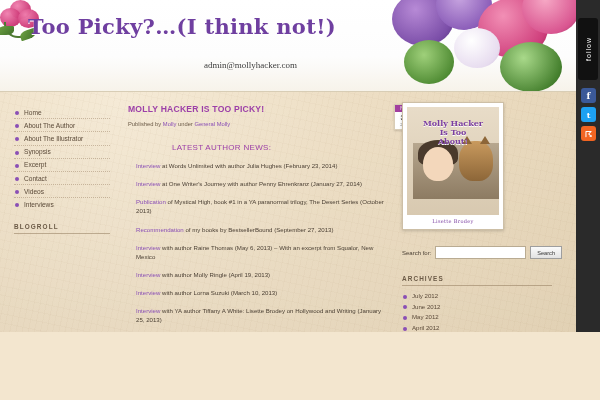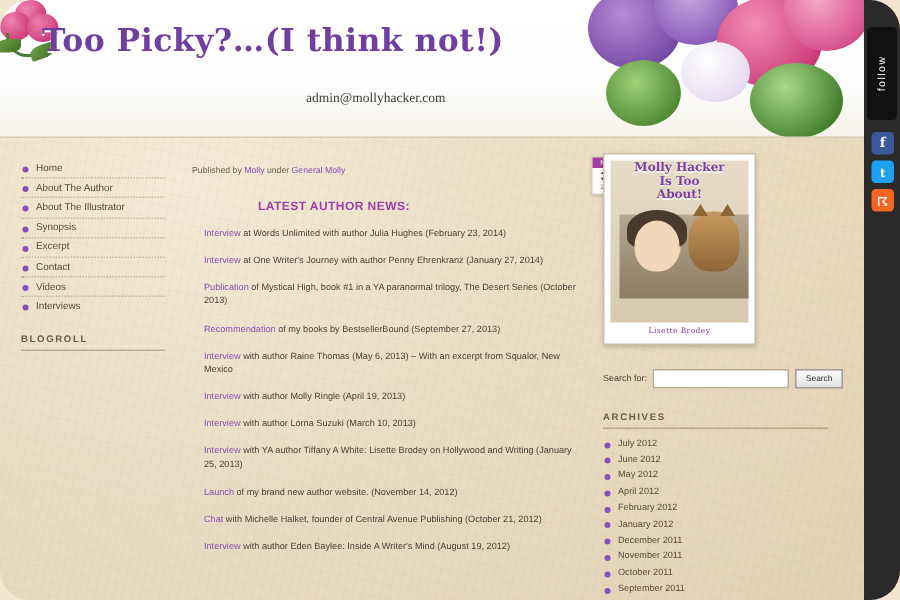--- a/index.html
+++ b/index.html
@@ -6,25 +6,24 @@
   html, body { margin:0; padding:0; }
   body {
     width:600px; height:400px; overflow:hidden;
     font-family:"Liberation Sans", sans-serif;
     background:#f3e6cf;
     font-size:6.5px;
     color:#4a3f33;
     position:relative;
   }
   #page {
-    position:relative; width:600px; height:400px; overflow:hidden;
+    position:relative; width:600px; height:332px; overflow:hidden;
     background:
       linear-gradient(180deg, rgba(255,255,255,0.0), rgba(0,0,0,0.03)),
       radial-gradient(circle at 20% 30%, #f7ecd8 0%, #efe0c6 45%, #e8d7b9 100%);
-    border-radius: 20px;
   }
   
   #paper-texture {
     position:absolute; inset:0;
     background-image:
       repeating-linear-gradient(102deg, rgba(160,130,90,0.045) 0px, rgba(160,130,90,0.045) 1px, rgba(0,0,0,0) 1px, rgba(0,0,0,0) 6px),
       repeating-linear-gradient(12deg, rgba(150,120,80,0.035) 0px, rgba(150,120,80,0.035) 1px, rgba(0,0,0,0) 1px, rgba(0,0,0,0) 9px);
     pointer-events:none;
   }
 
@@ -121,21 +120,21 @@
     padding:8px 6px 0 6px;
   }
   #post-title {
     font-size:8.6px; font-weight:bold; color:#9c3fa8; letter-spacing:0.2px;
     text-transform:uppercase;
   }
   #post-meta { margin-top:7px; font-size:5.8px; color:#6d5c49; }
   #post-meta .link { color:#8a4fb5; }
   #news-heading {
     margin-top:16px; margin-left:8px;
-    font-size:8px; font-weight:bold; color:#9c3fa8; letter-spacing:0.3px;padding-left:36px;
+    font-size:8px; font-weight:normal; color:#9c3fa8; letter-spacing:0.3px;padding-left:36px;
   }
   .news-item {
     margin:9px 0 0 8px; font-size:6.1px; line-height:1.5; color:#4a3f33;
   }
   .news-item .lnk { color:#8a4fb5; text-decoration:none; }
 
   
   #date-badge {
     position:absolute; left:272px; top:8px; width:22px;
     background:#fff; border:1px solid #d9cdb6; text-align:center;
@@ -152,21 +151,21 @@
   }
   #book-card {
     width:102px; background:#fff; border:1px solid #cdbfa6; padding:4px;
     box-shadow:0 1px 3px rgba(0,0,0,0.18);
   }
   #book-card .cover {
     width:100%; height:108px; position:relative; overflow:hidden;
     background:linear-gradient(180deg,#e8dcc8 0%, #d8c9b0 100%);
   }
   #book-card .cover .title {
-    position:relative; z-index:3; text-align:center; padding-top:0;
+    position:relative; z-index:3; text-align:center; padding-top:12px;
     font-family:"DejaVu Serif", serif; font-weight:bold;
     color:#7b3fa0; font-size:8px; line-height:1.15;
     text-shadow:0 1px 0 #fff;
   }
   #book-card .cover .photo {
     position:absolute; left:6px; top:36px; width:88px; height:56px;
     background:
       radial-gradient(circle at 32% 40%, #f0d4b8 0 12px, rgba(0,0,0,0) 13px),
       linear-gradient(180deg,#b7a78f, #8d7b62);
   }
@@ -278,20 +277,21 @@
     <div class="blogroll-title">BLOGROLL</div>
   </div>
 
   <div id="main">
     <div id="date-badge">
       <div class="m">Nov</div>
       <div class="d">30</div>
       <div class="y">2011</div>
     </div>
 
+    <div id="post-title">MOLLY HACKER IS TOO PICKY!</div>
 
     <div id="post-meta">
       <span>Published by </span><span class="link">Molly</span><span> under </span><span class="link">General Molly</span>
     </div>
 
     <div id="news-heading">LATEST AUTHOR NEWS:</div>
 
     <div class="news-item"><span class="lnk">Interview</span><span> at Words Unlimited with author Julia Hughes (February 23, 2014)</span></div>
     <div class="news-item"><span class="lnk">Interview</span><span> at One Writer's Journey with author Penny Ehrenkranz (January 27, 2014)</span></div>
     <div class="news-item"><span class="lnk">Publication</span><span> of Mystical High, book #1 in a YA paranormal trilogy, The Desert Series (October  2013)</span></div>

